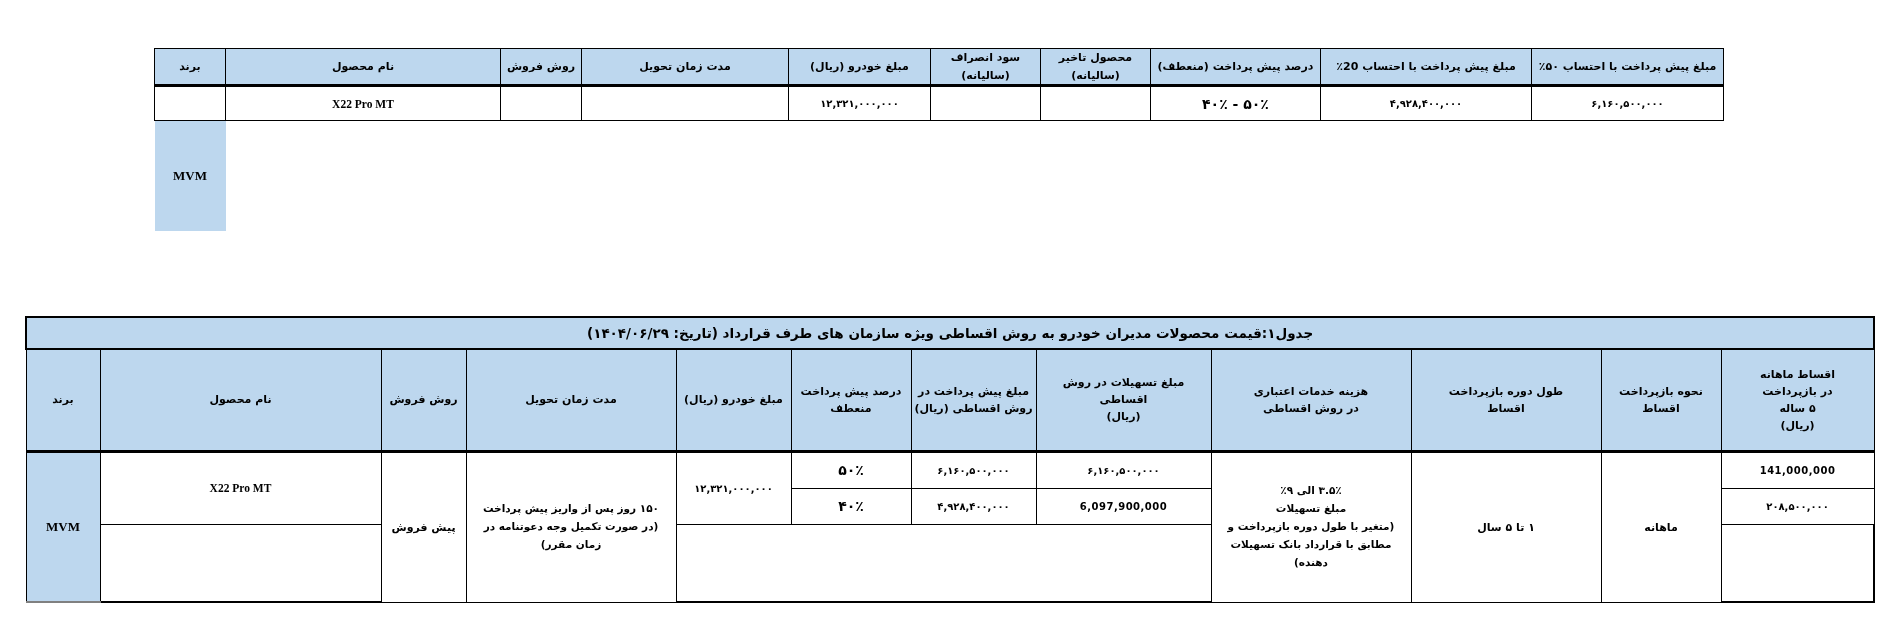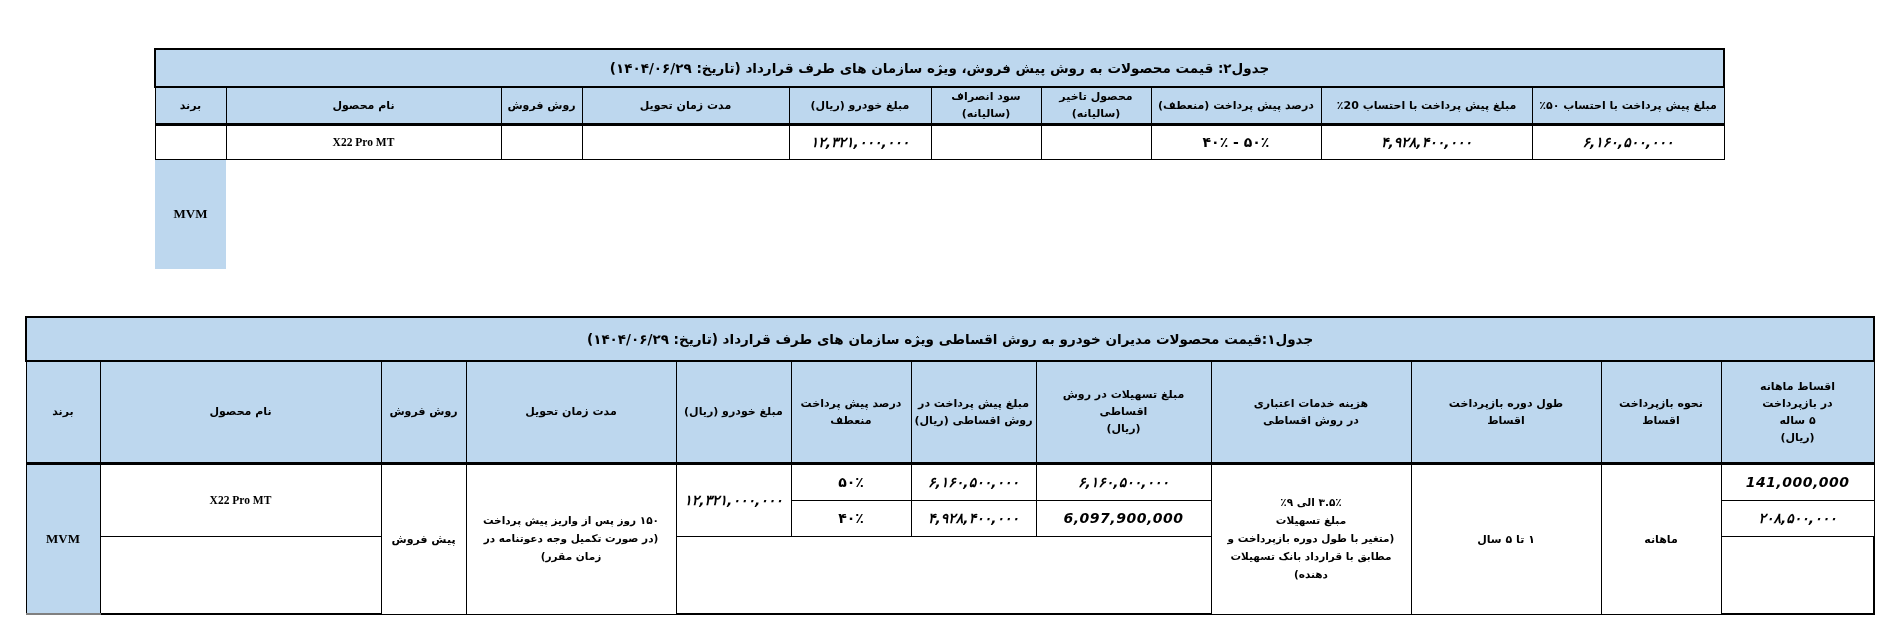--- a/index.html
+++ b/index.html
@@ -22,31 +22,31 @@
   #t2 tr.hdr{height:37px;}
   #t2 tr.data{height:35px;}
   #t2 tr.ext{height:110px;}
   #t2 tr.ext td{border:none;}
   #t2 td.brand-ext{background:var(--blue);border-left:2px solid #000;border-right:1.5px solid #000;
       border-bottom:2px solid #808080;font-family:"Liberation Serif",serif;font-size:13px;}
   #t2 td.right-edge{border-right:2px solid #000;}
 
   
   #t1{position:absolute;left:25px;top:316px;width:1848px;}
-  #t1 .title-row{height:44px;}
+  #t1 .title-row{height:32px;}
   #t1 tr.hdr{height:102px;}
   #t1 tr.r1{height:37px;}
   #t1 tr.r2{height:36px;}
   #t1 tr.ext{height:78px;}
   #t1 tr.ext td{border:none;border-bottom:2px solid #000;}
   #t1 td.brand-cell{background:var(--blue);font-family:"Liberation Serif",serif;font-size:13px;
       border-bottom:2px solid #808080 !important;}
   #t1 tr.ext td.right-edge{border-right:2px solid #000;}
 
-  .num{font-size:14px;direction:ltr;letter-spacing:.5px;font-style:italic;}
+  .num{font-size:10px;direction:ltr;letter-spacing:.5px;}
   .pct{font-size:14px;direction:ltr;}
   .latin{font-family:"Liberation Serif",serif;font-size:11.5px;direction:ltr;}
   .fa-sm{font-size:11px;}
   .multiline{font-size:10.5px;line-height:1.7;white-space:pre-line;}
 </style>
 </head>
 <body>
 
 <div id="page">
 
@@ -57,23 +57,20 @@
         <col style="width:81px">
       <col style="width:207px">
         <col style="width:142px">
         <col style="width:110px">
       <col style="width:110px">
         <col style="width:170px">
         <col style="width:211px">
       <col style="width:192px">
     </colgroup>
     <tbody>
-        <tr class="title-row">
-      <td class="title-cell" colspan="10">جدول۲: قیمت محصولات به روش پیش فروش، ویژه سازمان های طرف قرارداد (تاریخ: ۱۴۰۴/۰۶/۲۹)</td>
-    </tr>
     <tr class="hdr">
       <td>برند</td>
       <td>نام محصول</td>
       <td>روش فروش</td>
       <td>مدت زمان تحویل</td>
       <td>مبلغ خودرو (ریال)</td>
       <td>سود انصراف (سالیانه)</td>
       <td>محصول تاخیر (سالیانه)</td>
       <td>درصد پیش پرداخت (منعطف)</td>
       <td>مبلغ پیش پرداخت با احتساب 20٪</td>

